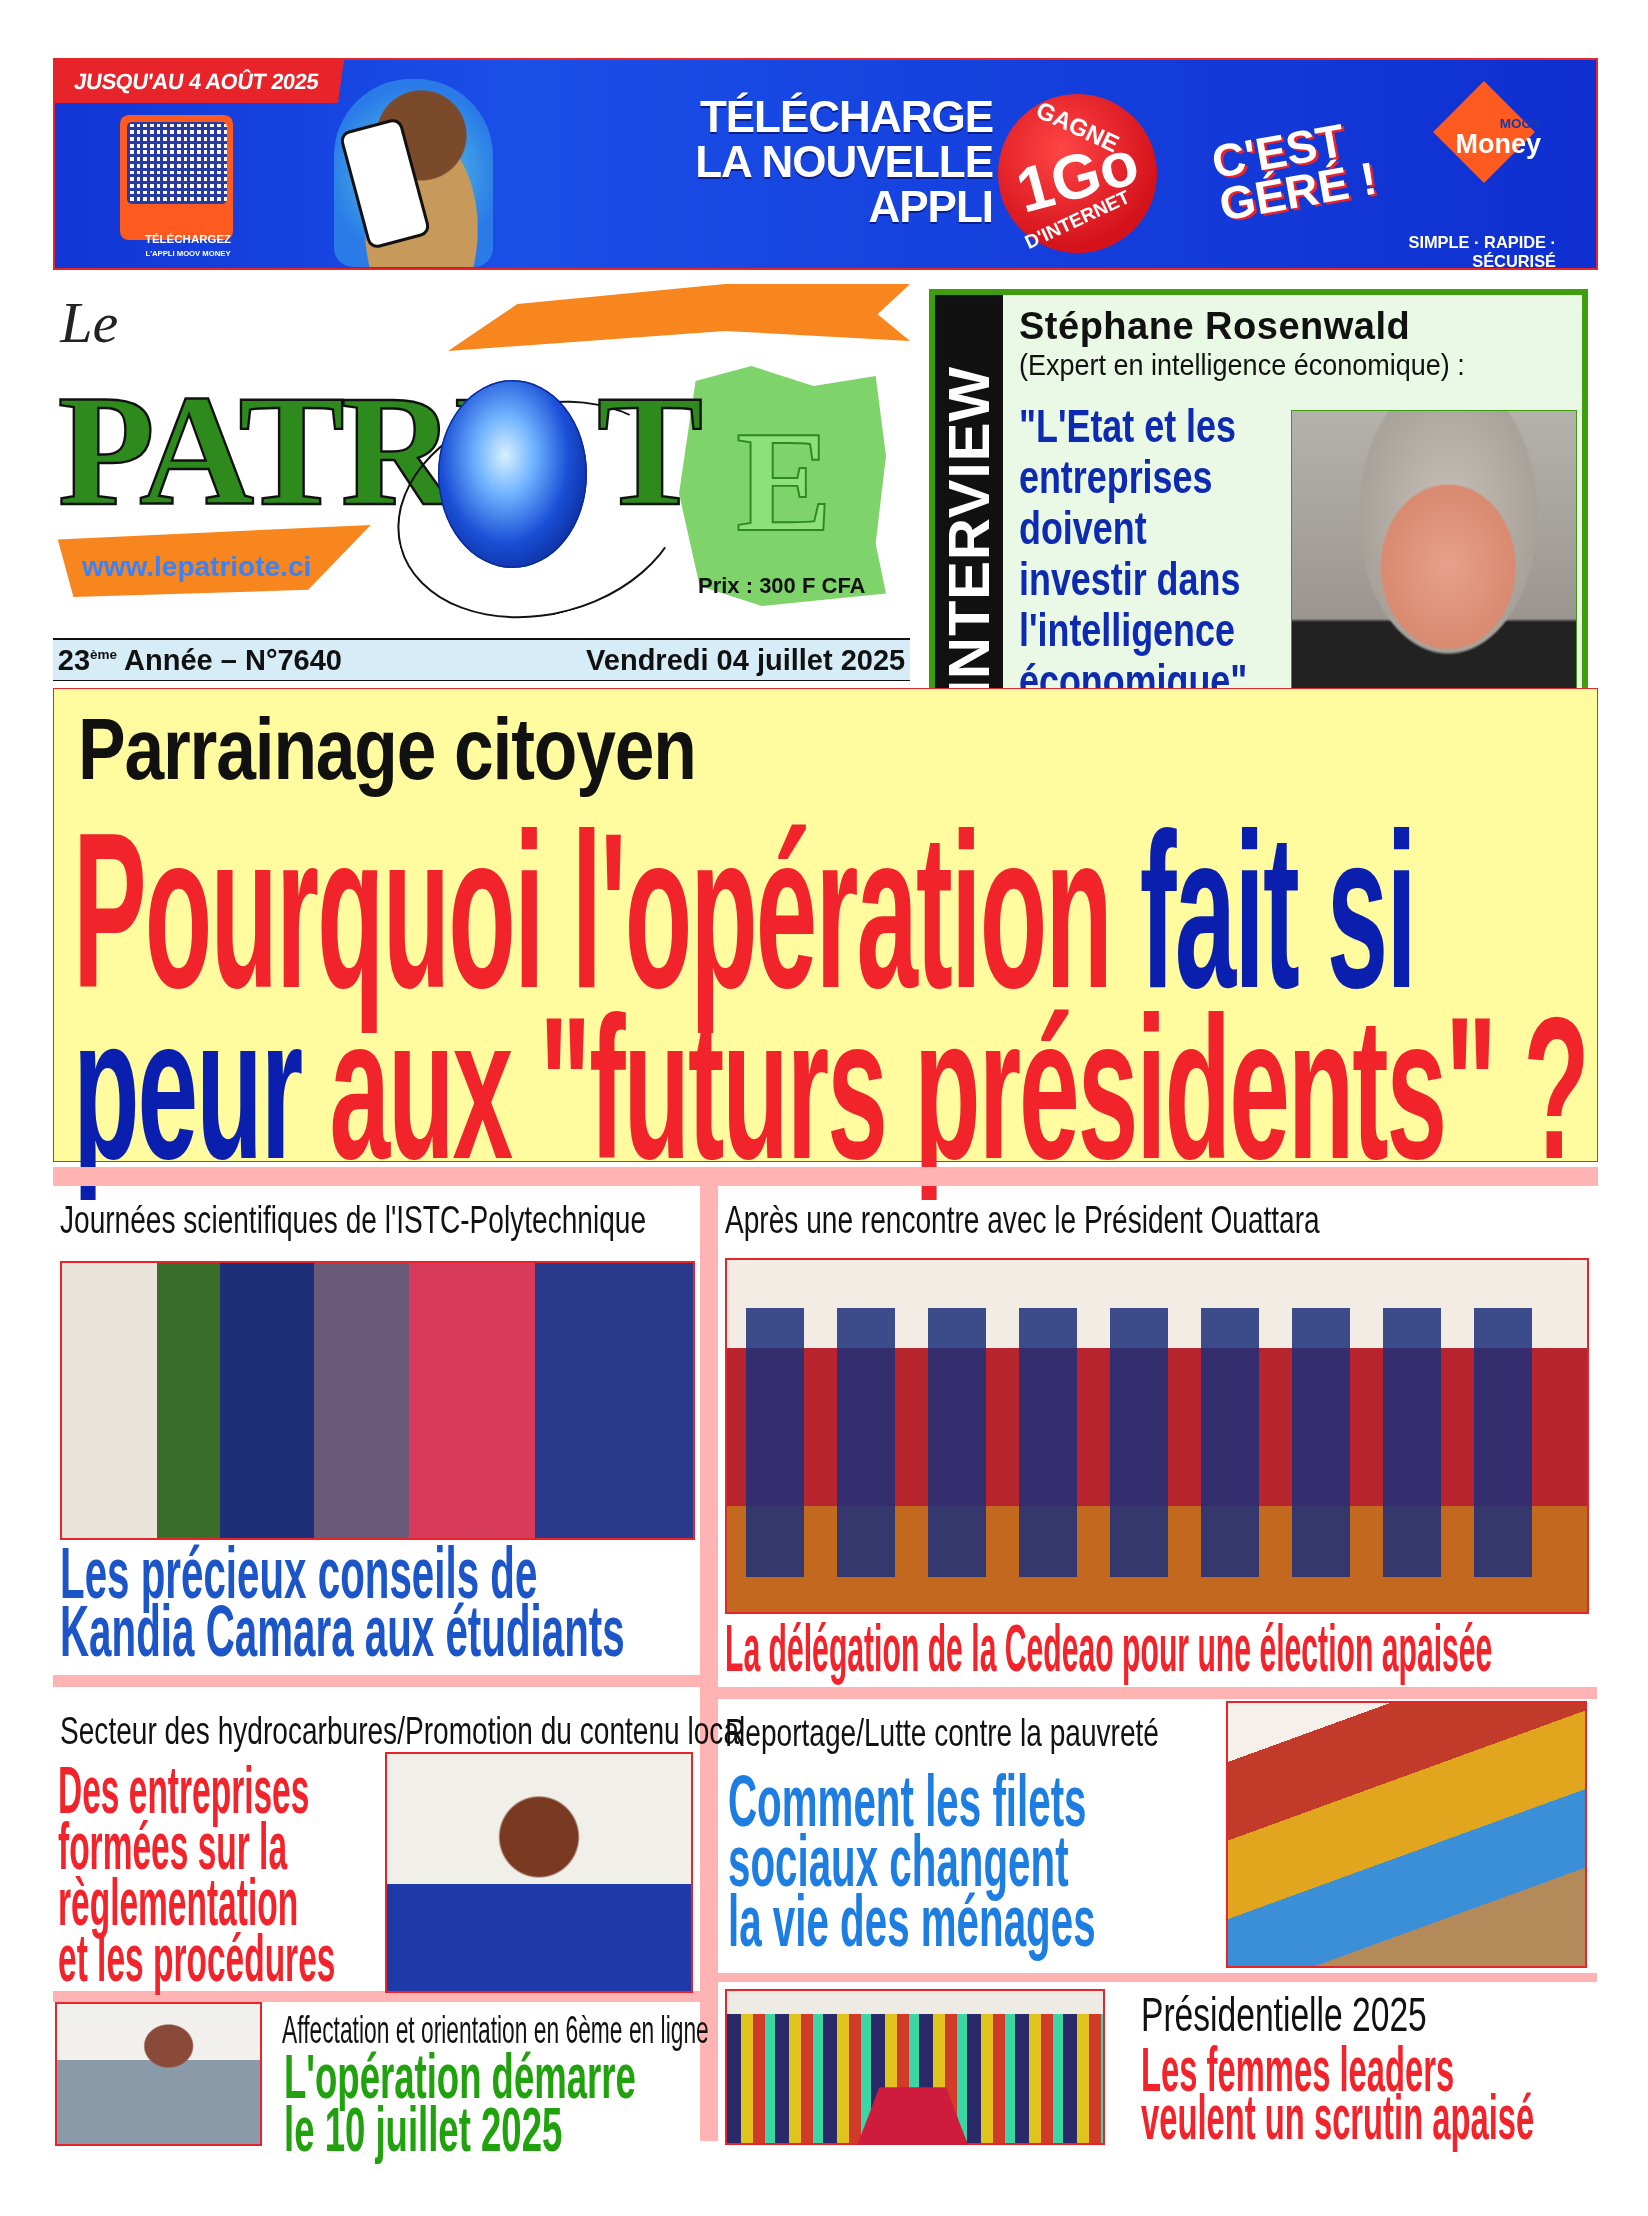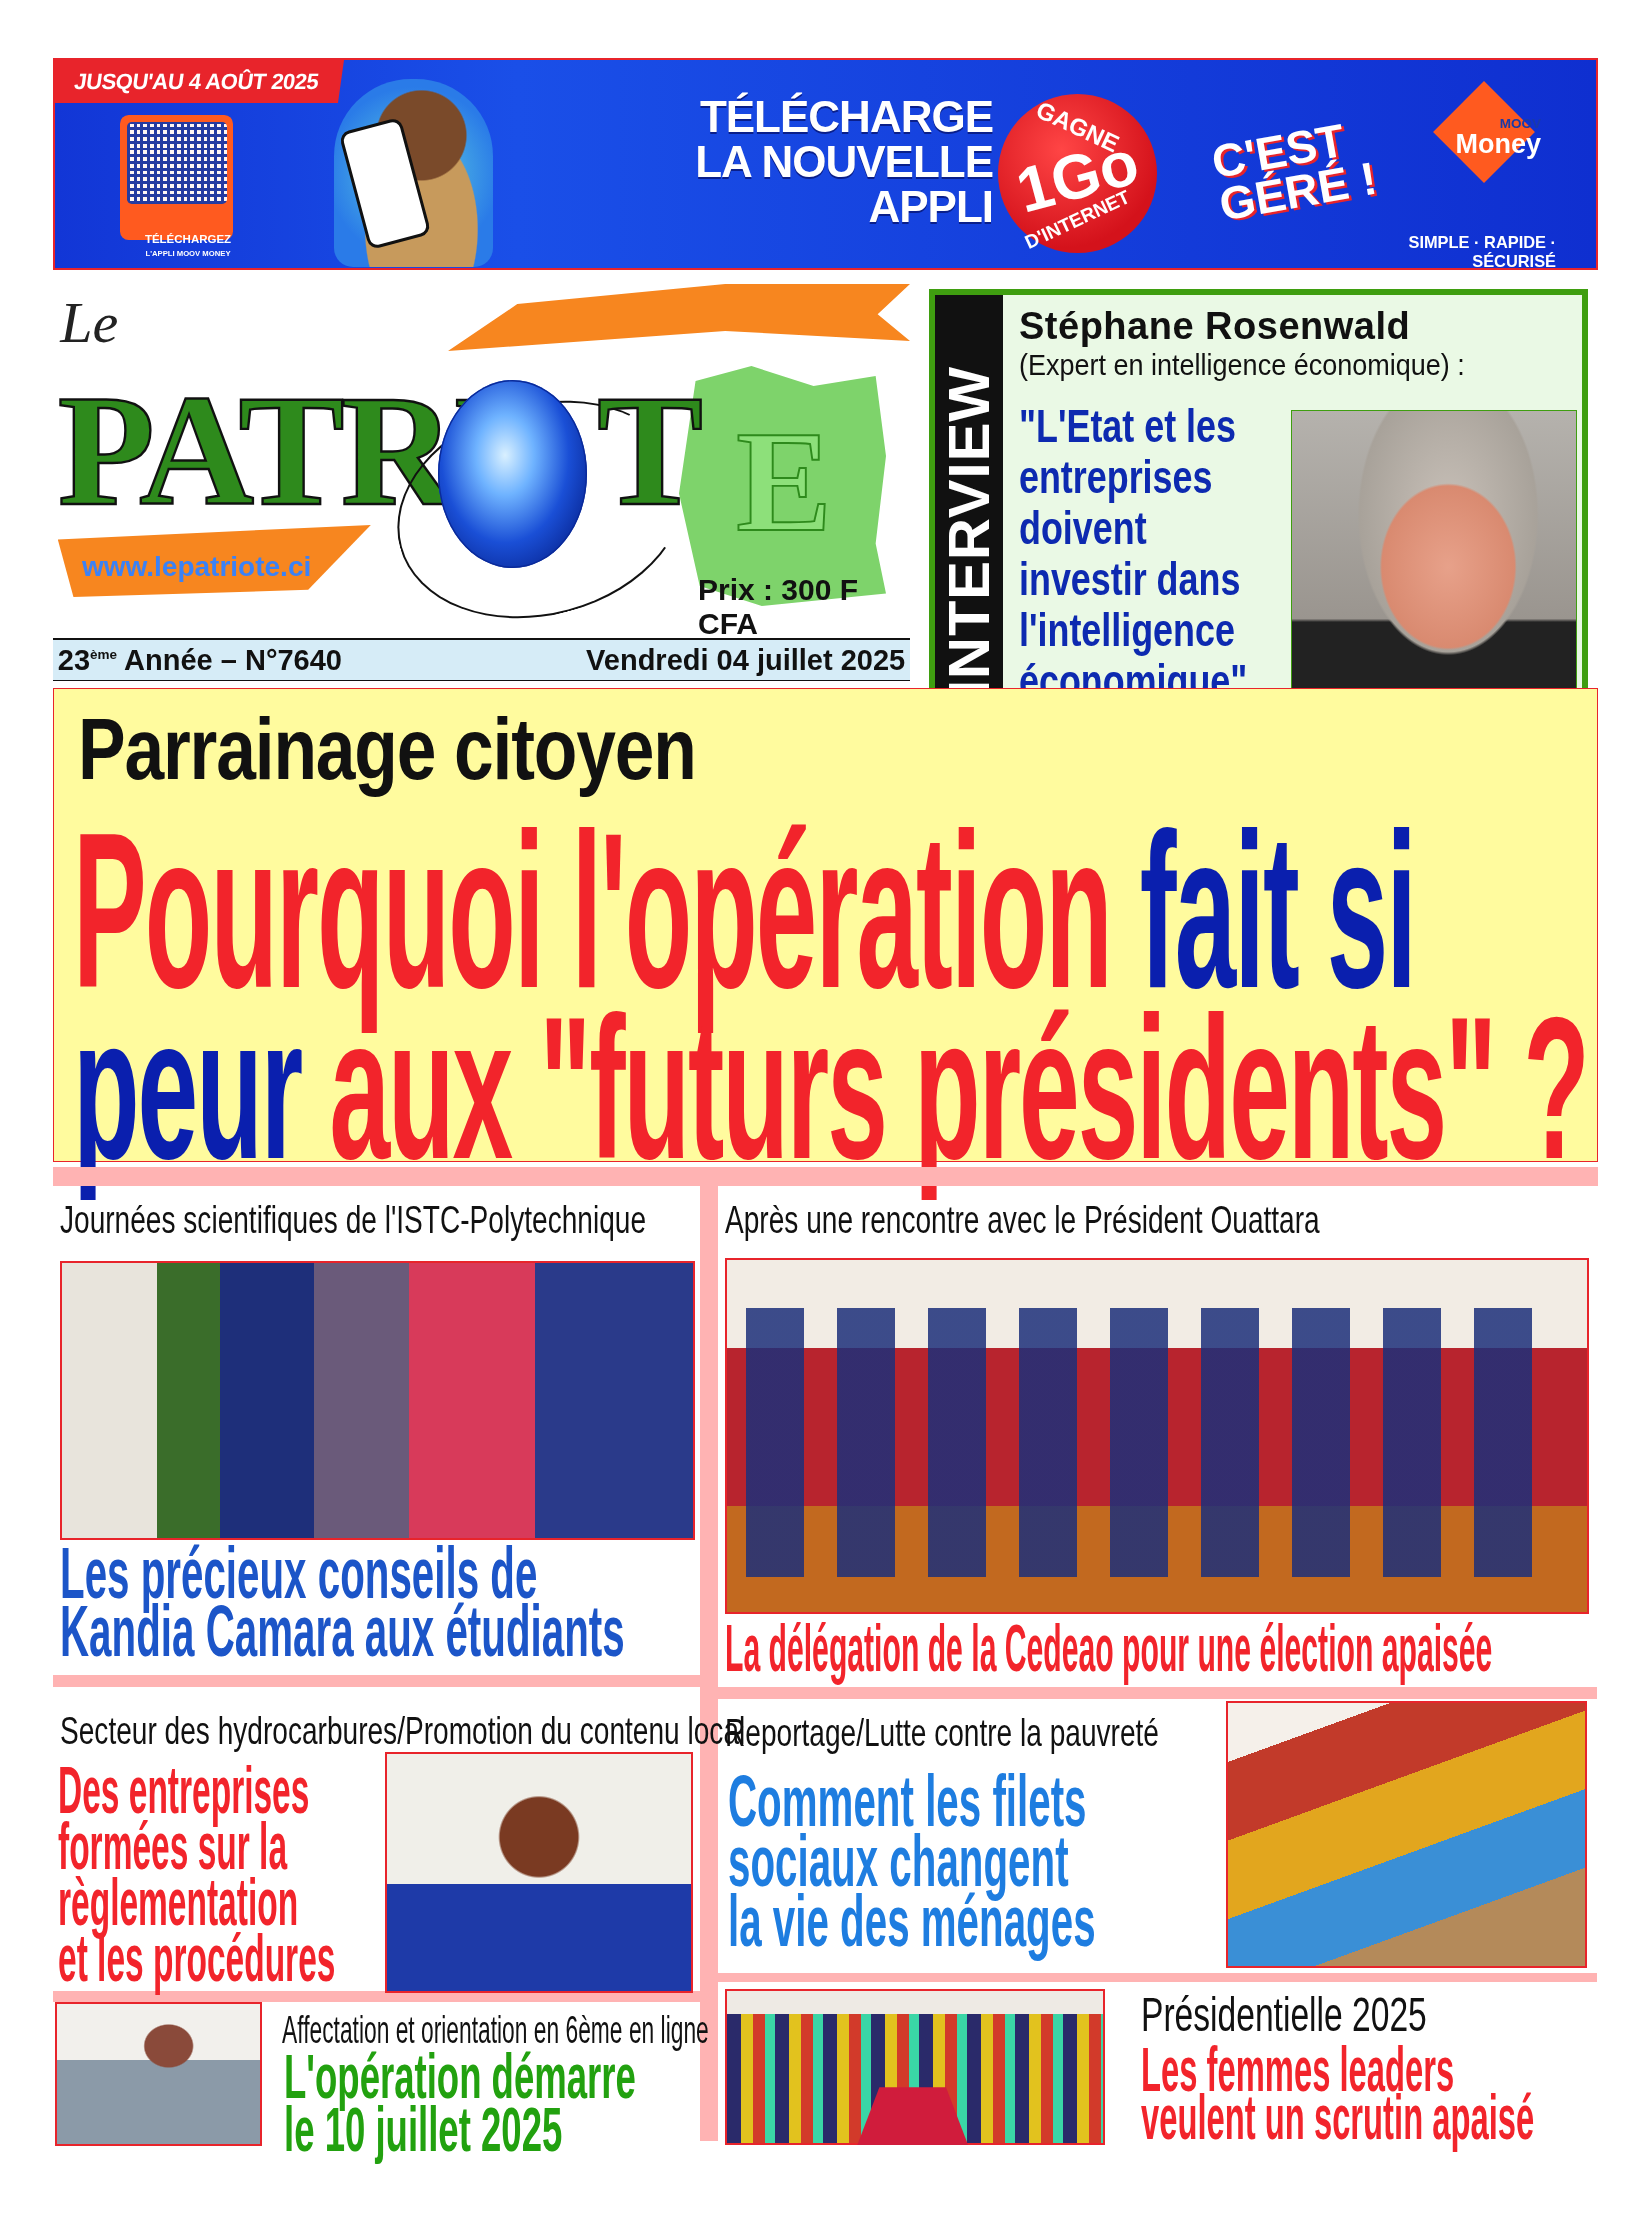--- a/index.html
+++ b/index.html
@@ -29,21 +29,21 @@
   #mast{left:53px;top:284px;width:857px;height:385px;}
   .le{left:7.2px;top:4.8px;font-family:"Liberation Serif",serif;font-style:italic;font-size:58px;color:#222;}
   .topwave{left:395px;top:0;width:462px;height:67px;background:#f7861f;clip-path:polygon(0 100%,15% 30%,60% 0,100% 0,93% 45%,100% 85%,60% 70%);}
   .patriote{left:4.8px;top:87px;font-family:"Liberation Serif",serif;font-weight:900;font-size:159px;color:#2e8a1c;-webkit-text-stroke:2.4px #111;letter-spacing:-3.8px;line-height:159px;}
   .globe{left:385px;top:96px;width:149px;height:188px;border-radius:50%;background:radial-gradient(ellipse at 45% 40%,#d9f0ff 0,#6fb3ff 25%,#1a4fd6 55%,#0a2a9a 80%);box-shadow:0 0 0 1.4px #0a2a9a inset;}
   .orbit{left:342px;top:120px;width:289px;height:207px;border:2.9px solid #111;border-radius:50%;border-color:#111 transparent #111 #111;transform:rotate(-15deg);}
   .ci{left:626px;top:72px;width:207px;height:250px;background:#7ed36b;clip-path:polygon(8% 10%,35% 4%,65% 12%,95% 8%,100% 40%,95% 75%,100% 95%,40% 100%,10% 92%,0 55%);}
   .e{left:683px;top:115px;font-family:"Liberation Serif",serif;font-weight:900;font-size:144px;color:#8de07a;-webkit-text-stroke:1.9px #2e8a1c;}
   .bottomwave{left:4.8px;top:241px;width:313px;height:72px;background:#f7861f;clip-path:polygon(0 20%,100% 0,80% 90%,5% 100%);}
   .url{left:29px;top:267px;color:#3b82f6;font-weight:700;font-size:28px;}
-  .prix{left:645px;top:289px;font-weight:900;font-size:30px;color:#111;}
+  .prix{left:645px;top:289px;font-weight:900;font-size:22px;color:#111;}
   #datebar{left:53px;top:628px;width:857px;height:43px;background:#d6ecf7;border-top:2.4px solid #111;border-bottom:1.9px solid #111;box-sizing:border-box;display:flex;justify-content:space-between;align-items:center;padding:0 4.8px;font-weight:900;font-size:29px;color:#111;margin-top:10px;}
   #datebar sup{font-size:13.5px;}
   
   #interview{left:929px;top:289px;width:659px;height:491px;background:#eaf9e5;border:6.7px solid #3f9e10;box-sizing:border-box;}
   #interview .vbar{left:0;top:0;width:68px;height:100%;background:#111;}
   #interview .vtext{left:-164px;top:202px;width:395px;height:68px;transform:rotate(-90deg);color:#fff;font-weight:900;font-size:58px;text-align:center;line-height:68px;letter-spacing:1px;}
   #interview .name{left:84px;top:9.6px;font-family:"Liberation Sans",sans-serif;font-weight:900;font-size:38px;color:#111;letter-spacing:0.5px;}
   #interview .role{left:84px;top:53px;font-size:30px;color:#111;transform:scaleX(.9);transform-origin:left;white-space:nowrap;}
   #interview .quote{left:84px;top:106px;width:250px;color:#0d2ab0;font-weight:900;font-size:46px;line-height:51px;transform:scaleX(.78);transform-origin:left top;width:327px;}
   #interview .photo{left:356px;top:115px;width:284px;height:346px;border:1.4px solid #3f9e10;background:radial-gradient(ellipse at 55% 45%,#e7a18a 0,#d98a70 30%,transparent 31%),radial-gradient(ellipse at 55% 30%,#c8c0b8 0,#a8a29a 40%,transparent 41%),linear-gradient(180deg,#b5b2ad,#9a958f 60%,#222 61%,#222);}

